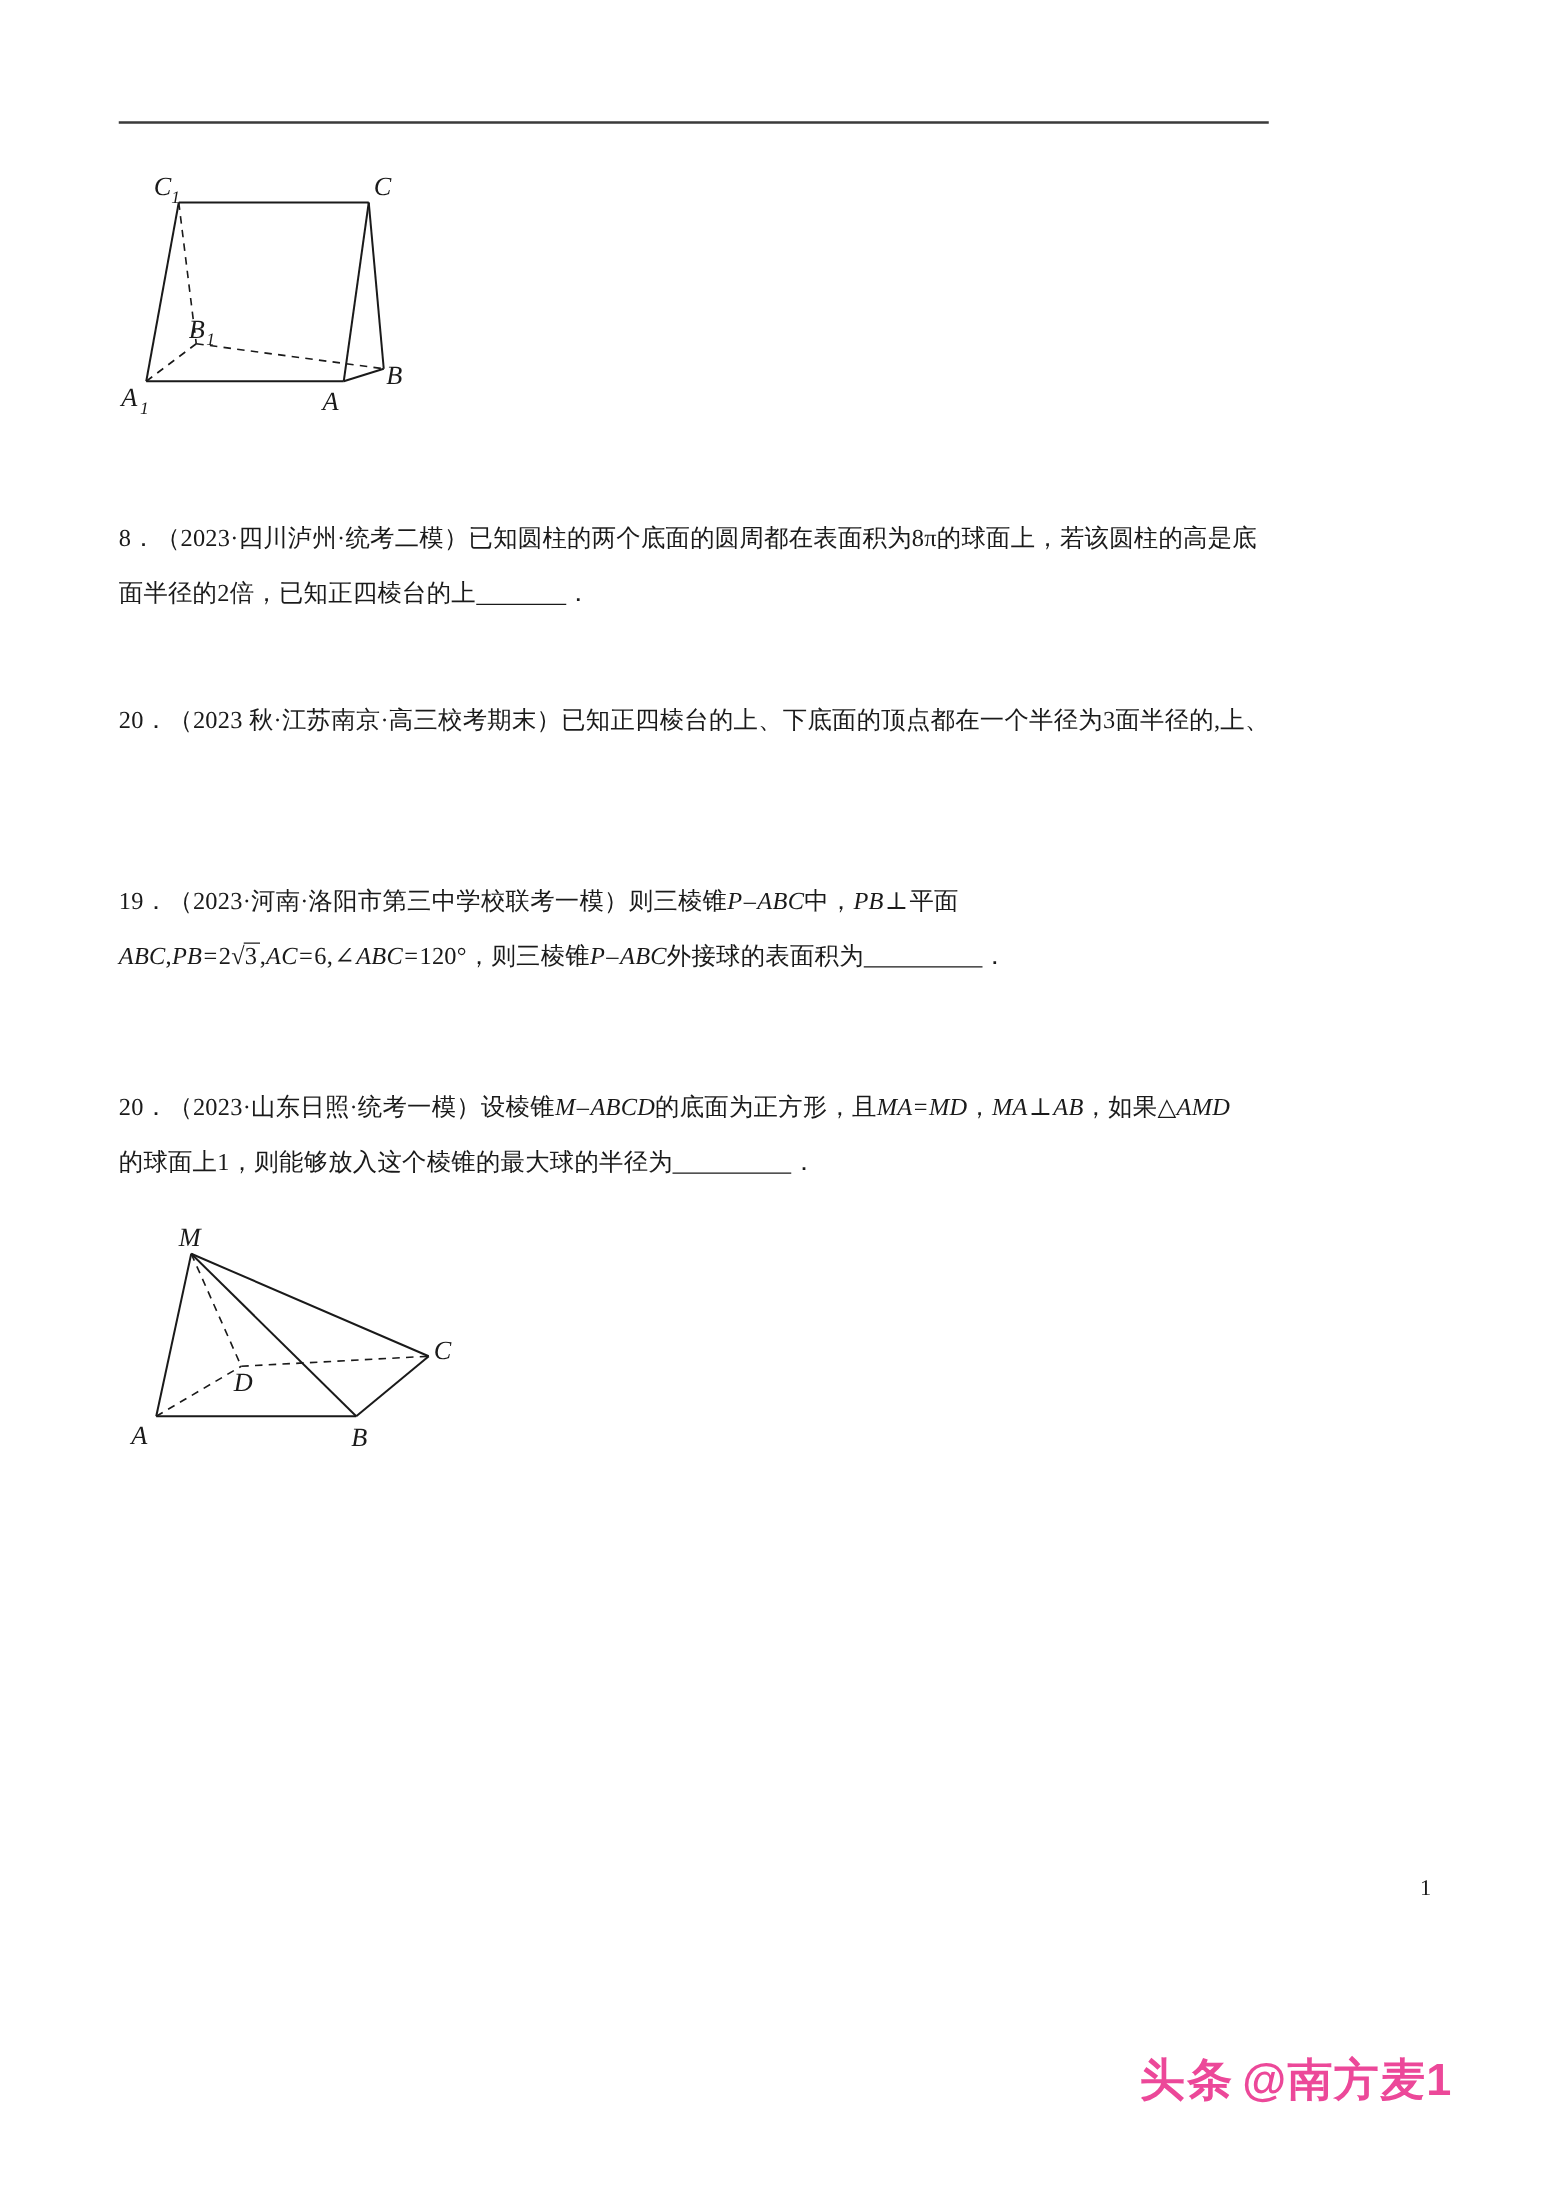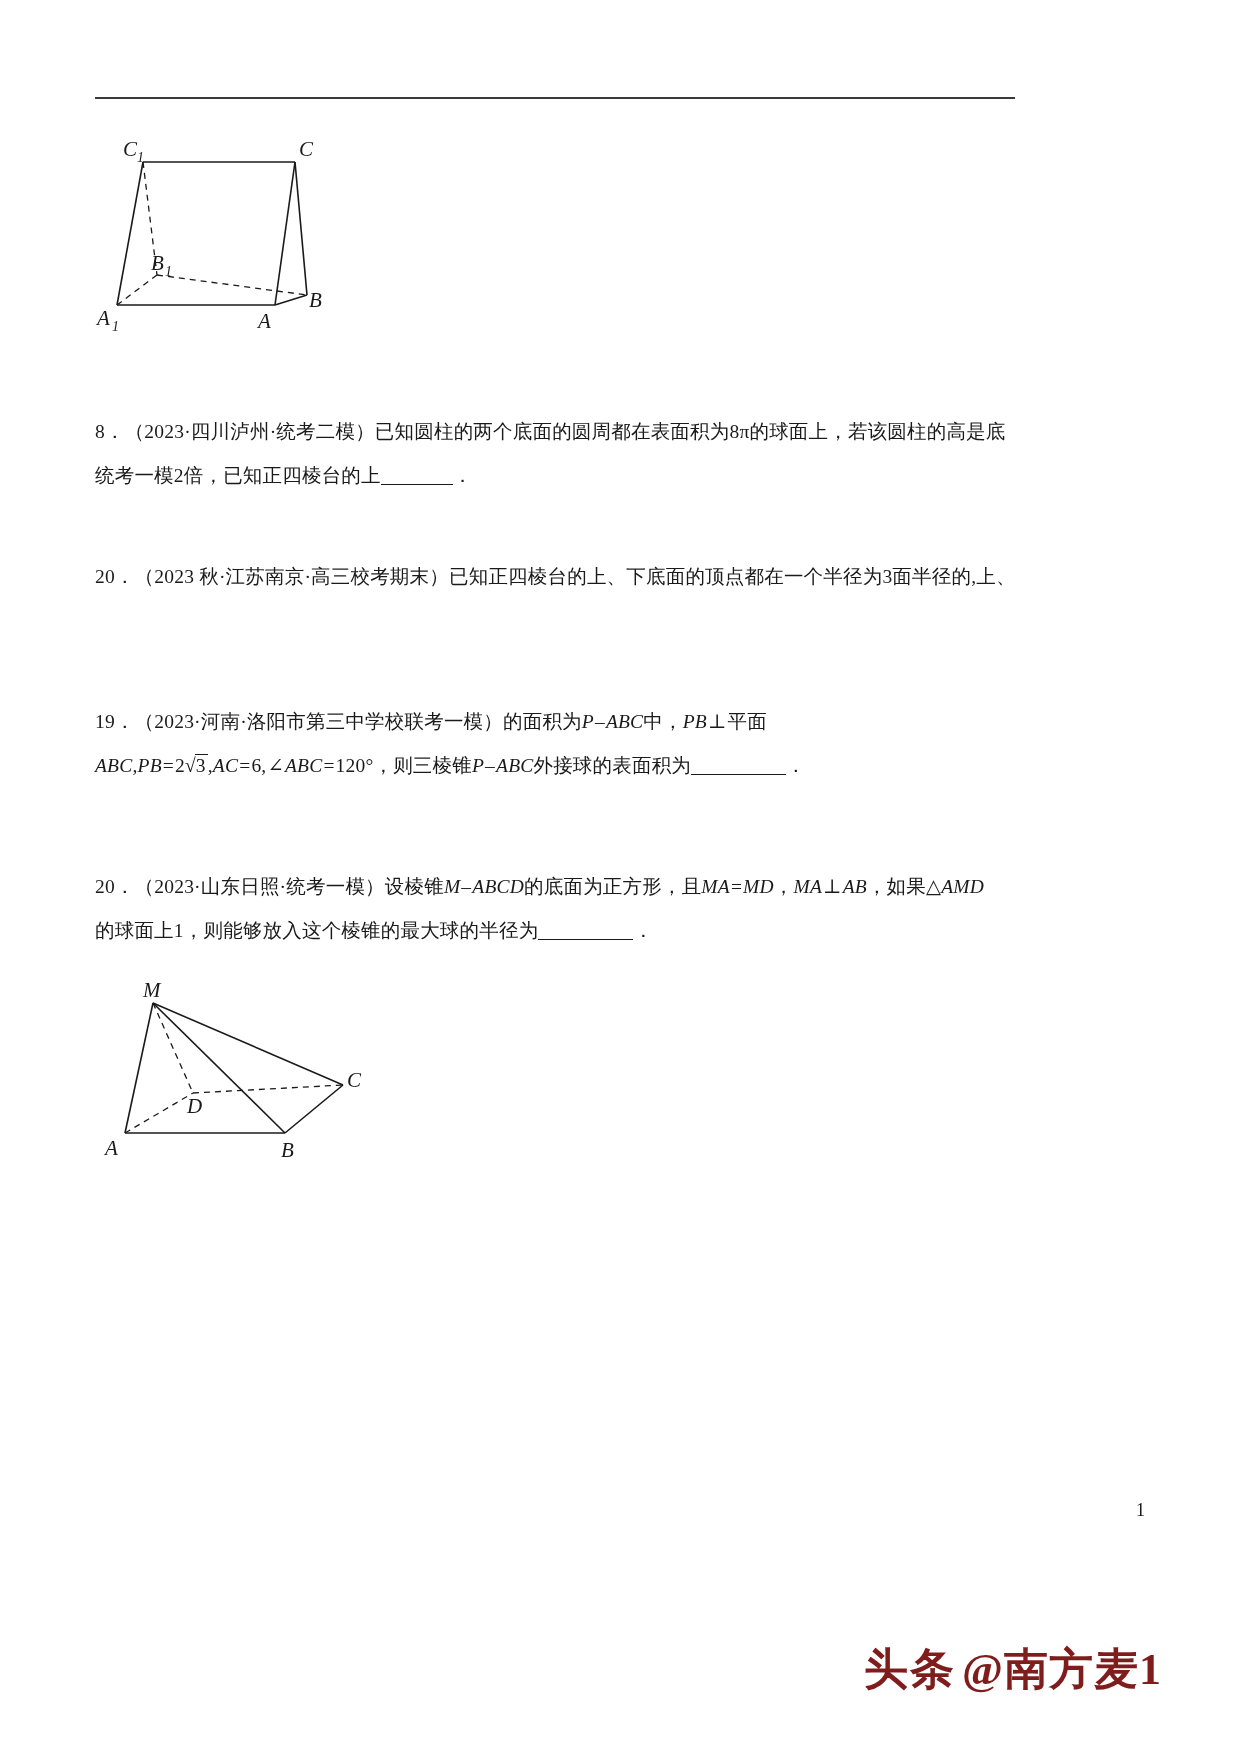--- a/index.html
+++ b/index.html
@@ -85,24 +85,24 @@
     position: absolute;
     right: 95px;
     top: 1500px;
     font-size: 18px;
     color: #1a1a1a;
   }
   .watermark {
     position: absolute;
     right: 78px;
     top: 1640px;
-    font-family: Liberation Serif, serif;
-    font-size: 44px;
+    font-family: Liberation Sans, sans-serif;
+    font-size: 36px;
     font-weight: bold;
-    color: #7f1d1d;
+    color: #ec4899;
     letter-spacing: 1px;
     white-space: nowrap;
   }
   .wm-head {
     font-weight: bold;
     letter-spacing: 2px;
     padding-right: 6px;
   }
   svg text {
     font-family: "Liberation Serif", "DejaVu Serif", serif;
@@ -148,33 +148,33 @@
       <text x="27" y="201" font-size="14" font-style="normal">1</text>
       <text x="173" y="198" font-size="21">A</text>
     </svg>
   </div>
 
   <div class="q" style="top:410px;">
     <span class="ln">
       <span>8．</span><span>（2023·四川泸州·统考二模）</span><span>已知圆柱的两个底面的圆周都在表面积为</span><span class="mn">8π</span><span>的球面上，若该圆柱的高是底</span>
     </span>
     <span class="ln">
-      <span>统考一模</span><span class="mn">2</span><span>倍，已知正四棱台的上</span><span class="blank-s"></span><span>．</span>
+      <span>面半径的</span><span class="mn">2</span><span>倍，已知正四棱台的上</span><span class="blank-s"></span><span>．</span>
     </span>
   </div>
 
   <div class="q" style="top:555px;">
     <span class="ln">
       <span>20．</span><span>（2023 秋·江苏南京·高三校考期末）</span><span>已知正四棱台的上、下底面的顶点都在一个半径为</span><span class="mn">3</span><span>面半径的,上、</span>
     </span>
   </div>
 
   <div class="q" style="top:700px;">
     <span class="ln">
-      <span>19．</span><span>（2023·河南·洛阳市第三中学校联考一模）</span><span>的面积为</span><span class="mi">P</span><span class="op">–</span><span class="mi">ABC</span><span>中，</span><span class="mi">PB</span><span class="op">⊥</span><span>平面</span>
+      <span>19．</span><span>（2023·河南·洛阳市第三中学校联考一模）</span><span>则三棱锥</span><span class="mi">P</span><span class="op">–</span><span class="mi">ABC</span><span>中，</span><span class="mi">PB</span><span class="op">⊥</span><span>平面</span>
     </span>
     <span class="ln">
       <span class="mi">ABC</span><span class="mn">,</span><span class="mi">PB</span><span class="op">=</span><span class="mn">2</span><span class="sqrt-wrap"><span class="sqrt-sym">√</span><span class="sqrt-rad">3</span></span><span class="mn">,</span><span class="mi">AC</span><span class="op">=</span><span class="mn">6,</span><span class="op">∠</span><span class="mi">ABC</span><span class="op">=</span><span class="mn">120°</span><span>，则三棱锥</span><span class="mi">P</span><span class="op">–</span><span class="mi">ABC</span><span>外接球的表面积为</span><span class="blank-l"></span><span>．</span>
     </span>
   </div>
 
   <div class="q" style="top:865px;">
     <span class="ln">
       <span>20．</span><span>（2023·山东日照·统考一模）</span><span>设棱锥</span><span class="mi">M</span><span class="op">–</span><span class="mi">ABCD</span><span>的底面为正方形，且</span><span class="mi">MA</span><span class="op">=</span><span class="mi">MD</span><span>，</span><span class="mi">MA</span><span class="op">⊥</span><span class="mi">AB</span><span>，如果</span><span class="mn">△</span><span class="mi">AMD</span>
     </span>

